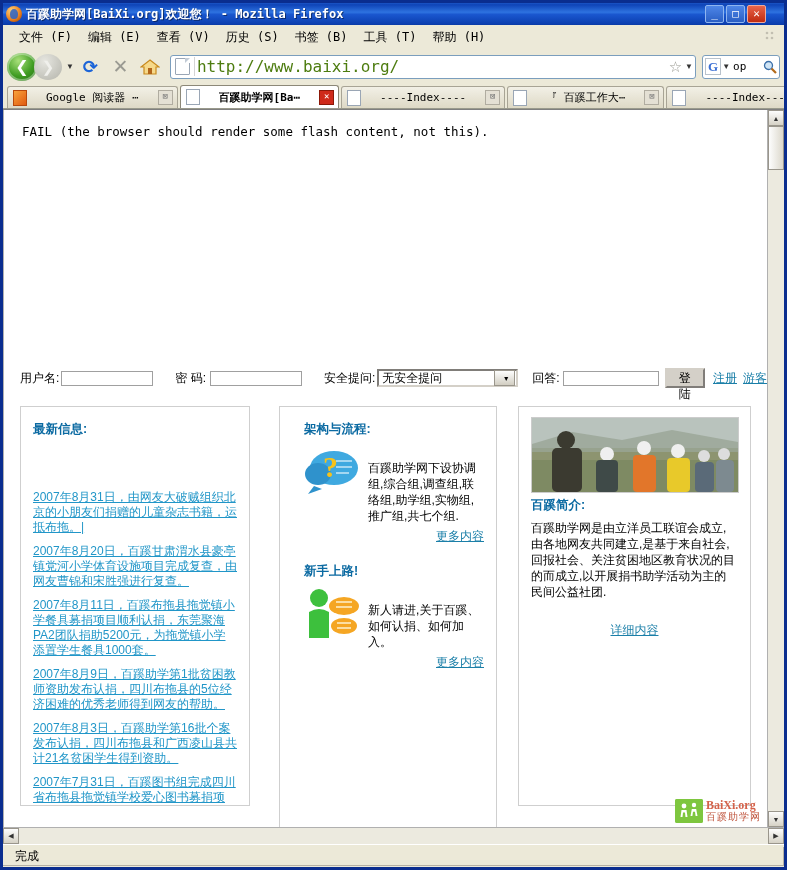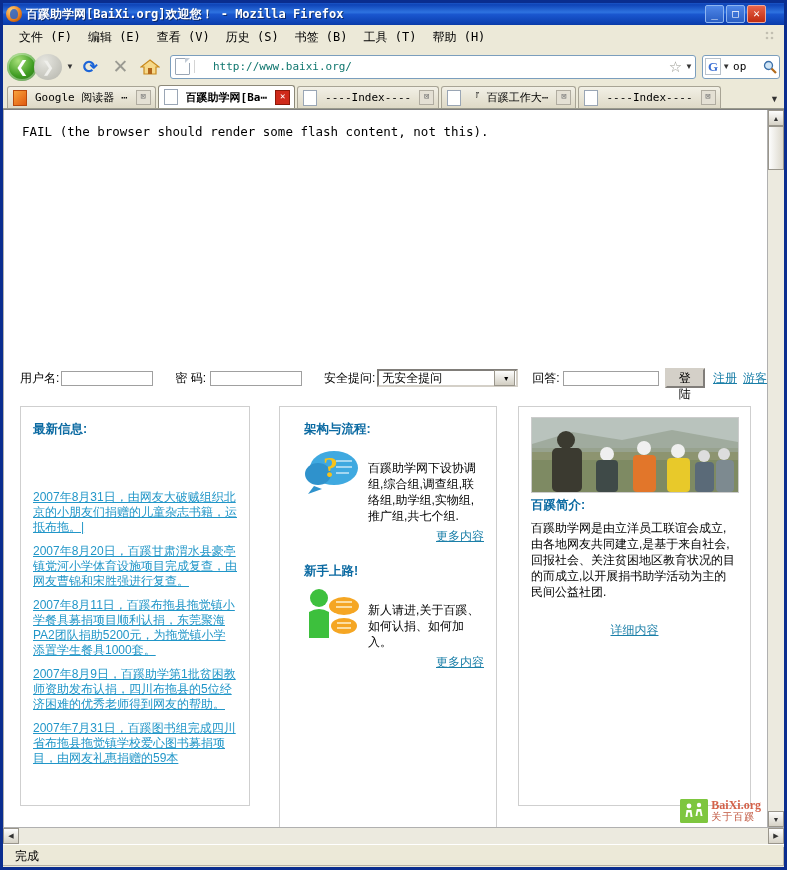--- a/index.html
+++ b/index.html
@@ -49,34 +49,34 @@
     margin-left:-6px;}
   .drop-caret{font-size:8px;color:#333;margin-left:1px;}
   .reload{color:#1b64d8;font-size:18px;font-weight:bold;}
   .stopx{color:#9a9a92;font-size:19px;font-weight:bold;}
   .urlbar{flex:1;height:22px;background:#fff;border:1px solid #7b9ebd;border-radius:3px;
     display:flex;align-items:center;padding:0 2px;margin:0 3px;}
   .page-icon{width:13px;height:15px;background:#fff;border:1px solid #9aa6b5;
     border-radius:1px;position:relative;flex:0 0 13px;margin:0 4px 0 2px;}
   .page-icon:after{content:"";position:absolute;right:-1px;top:-1px;border-width:0 0 5px 5px;
     border-style:solid;border-color:transparent transparent #fff #c2cbd6;}
-  .url-text{font-family:"DejaVu Sans Mono","Liberation Mono",monospace;font-size:11px;
-    color:#0f766e;flex:1;white-space:nowrap;overflow:hidden;border-left:1px solid #d4d4d4;padding-left:18px;}
+  .url-text{font-family:"DejaVu Sans Mono","Liberation Mono",monospace;font-size:16px;
+    color:#4d7c0f;flex:1;white-space:nowrap;overflow:hidden;border-left:1px solid #d4d4d4;padding-left:2px;}
   .star{font-size:15px;color:#9a9a92;padding:0 2px;}
   .searchbar{width:72px;height:22px;background:#fff;border:1px solid #7b9ebd;border-radius:3px;
     display:flex;align-items:center;padding:0 2px;}
   .g-logo{font-family:"Liberation Serif",serif;font-weight:bold;font-size:13px;
     border:1px solid #b8c2cc;padding:0 2px;line-height:15px;background:#fff;}
   .g-b{color:#3b6fd4}
   .search-text{font-family:"DejaVu Sans Mono",monospace;font-size:11px;flex:1;padding-left:3px;}
   .magnifier{width:14px;height:14px;position:relative;}
   
   .tabbar{height:25px;flex:0 0 25px;background:#ece9d8;display:flex;align-items:flex-end;
     padding-left:4px;border-bottom:1px solid #9a9a8c;overflow:hidden;}
-  .tab{height:22px;box-sizing:border-box;display:flex;align-items:center;gap:8px;
+  .tab{height:22px;box-sizing:border-box;display:flex;align-items:center;gap:19px;
     padding:0 4px 0 5px;background:linear-gradient(to bottom,#f2f0e6,#ded9c6);
     border:1px solid #a8a495;border-bottom:none;border-radius:3px 3px 0 0;margin-right:2px;
     font-family:"DejaVu Sans Mono","Liberation Mono",monospace;font-size:11px;white-space:nowrap;}
   .tab.active{background:#fff;border-color:#8c8878;height:23px;font-weight:bold;}
   .tab-favicon{width:12px;height:14px;background:#fff;border:1px solid #9aa6b5;flex:0 0 12px;}
   .tab-favicon.rss{background:linear-gradient(135deg,#f8a33c,#e05a10);border-color:#b8490c;}
   .tab-label{max-width:104px;overflow:hidden;text-overflow:ellipsis;}
   .tab-close{width:13px;height:13px;border:1px solid #b0aca0;background:#e4e0d4;
     font-size:9px;line-height:11px;text-align:center;color:#777;flex:0 0 13px;}
   .tab.active .tab-close{background:#cf2a1a;border-color:#8c1808;color:#fff;font-weight:bold;}
@@ -264,20 +264,21 @@
       </div>
 
       <div class="cols">
 
         <div class="col left">
           <div class="sec-title">最新信息:</div>
           <a class="newsitem news-first">2007年8月31日，由网友大破贼组织北京的小朋友们捐赠的儿童杂志书籍，运抵布拖。|</a>
           <a class="newsitem">2007年8月20日，百蹊甘肃渭水县豪亭镇党河小学体育设施项目完成复查，由网友曹锦和宋胜强进行复查。</a>
           <a class="newsitem">2007年8月11日，百蹊布拖县拖觉镇小学餐具募捐项目顺利认捐，东莞聚海PA2团队捐助5200元，为拖觉镇小学添置学生餐具1000套。</a>
           <a class="newsitem">2007年8月9日，百蹊助学第1批贫困教师资助发布认捐，四川布拖县的5位经济困难的优秀老师得到网友的帮助。</a>
+          <a class="newsitem">2007年8月3日，百蹊助学第16批个案发布认捐，四川布拖县和广西凌山县共计21名贫困学生得到资助。</a>
           <a class="newsitem">2007年7月31日，百蹊图书组完成四川省布拖县拖觉镇学校爱心图书募捐项目，由网友礼惠捐赠的59本</a>
         </div>
 
         <div class="col mid">
           <div class="sec-title">架构与流程:</div>
           <div class="midblock">
             <svg class="icon-q" viewBox="0 0 56 52">
               <ellipse cx="30" cy="24" rx="24" ry="17" fill="#3fa9e0"></ellipse>
               <ellipse cx="14" cy="30" rx="13" ry="11" fill="#2f92cc"></ellipse>
               <path d="M10 42 L4 50 L18 45 Z" fill="#2f92cc"></path>
@@ -357,21 +358,21 @@
             <g fill="#fff">
               <circle cx="9" cy="7" r="2.4"></circle>
                 <path d="M6.5 11 L11.5 11 L12.5 18 L10.5 18 L10 13.5 L8 13.5 L7.5 18 L5.5 18 Z"></path>
               <circle cx="19" cy="6" r="2.2"></circle>
                 <path d="M16.8 10 L21.2 10 L22.5 17 L20.6 17 L20 12.8 L18 12.8 L17.4 17 L15.5 17 Z"></path>
             </g>
           </svg>
         </div>
         <div class="brand-txt">
           <div class="brand-en">BaiXi.org</div>
-          <div class="brand-cn">关于百蹊</div>
+          <div class="brand-cn">百蹊助学网</div>
         </div>
       </div>
     </div>
 
     <div class="vscroll">
       <div class="sc-btn">▲</div>
       <div class="sc-track">
         <div class="sc-thumb"></div>
       </div>
       <div class="sc-btn">▼</div>

